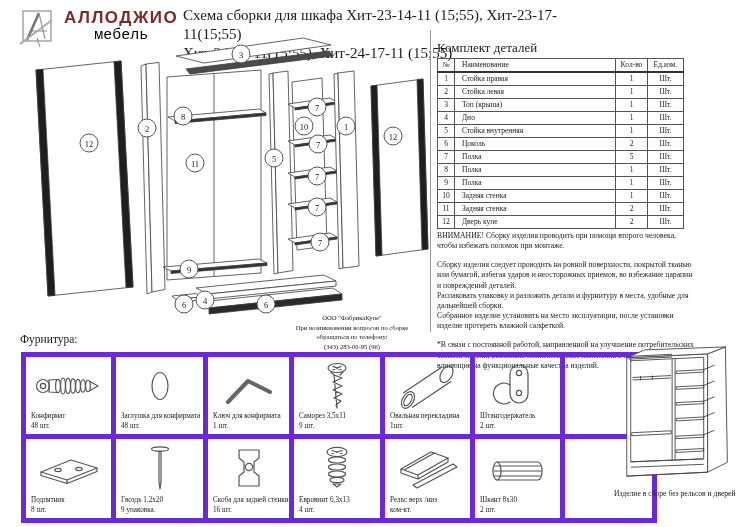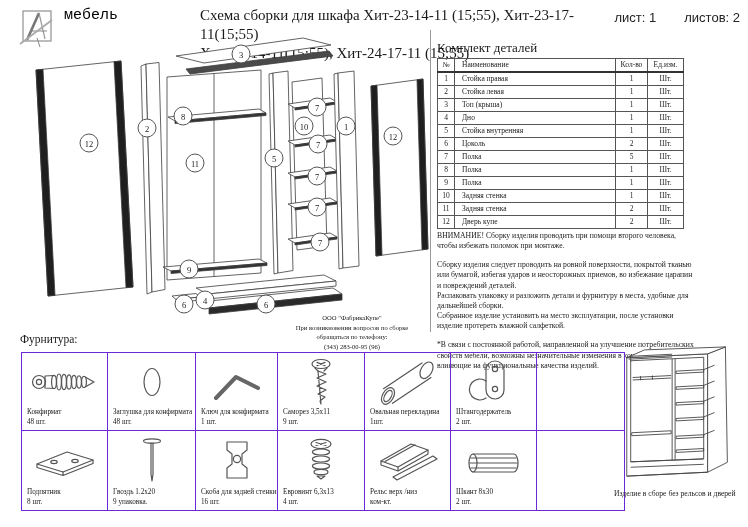--- a/index.html
+++ b/index.html
@@ -6,21 +6,21 @@
   .page{position:relative;width:748px;height:527px;background:#ffffff;overflow:hidden;
         font-family:"Liberation Serif",serif;color:#1a1a1a;}
 
   
   .logo{position:absolute;left:18px;top:8px;display:flex;gap:8px;align-items:flex-start;}
   .logo-mark{width:38px;height:40px;}
   .logo-text{display:flex;flex-direction:column;align-items:center;}
   .brand{font-family:"Liberation Sans",sans-serif;font-weight:bold;font-size:17px;
          letter-spacing:1.5px;color:#7b2b2b;}
   .brand-sub{font-family:Liberation Mono, monospace;font-size:15px;color:#000000;margin-top:-1px;}
-  .title{position:absolute;left:183px;top:6px;width:390px;font-size:15px;line-height:19px;margin-left:17px;}
+  .title{position:absolute;left:183px;top:6px;width:390px;font-size:15px;line-height:19px;}
   .sheetinfo{position:absolute;right:8px;top:10px;display:flex;gap:28px;
              font-family:"Liberation Sans",sans-serif;font-size:13px;color:#222;}
 
   .divider-v{position:absolute;left:430px;top:30px;width:1px;height:302px;background:#9a9a9a;}
 
   
   .table-wrap{position:absolute;left:437px;top:40px;width:247px;}
   .table-label{font-size:13px;margin-bottom:2px;}
   table.parts{border-collapse:collapse;width:246px;font-size:7.5px;table-layout:fixed;}
   .parts th,.parts td{border:1px solid #555;height:12px;padding:0 2px;font-weight:normal;
@@ -33,21 +33,21 @@
   .notices p{margin:0 0 9px 0;}
   .pre{white-space:pre-line;}
 
   
   .contact{position:absolute;left:266px;top:313px;width:172px;text-align:center;
            font-size:6.6px;line-height:1.45;}
 
   
   .hw-title{position:absolute;left:20px;top:333px;font-size:11.5px;}
   table.hw{position:absolute;left:21px;top:352px;border-collapse:collapse;table-layout:fixed;}
-  .hw td{border:1px solid #6d28d9;vertical-align:top;position:relative;padding:0;}
+  .hw td{border:5px solid #6d28d9;vertical-align:top;position:relative;padding:0;}
   .hw tr.r1 td{height:77px;}
   .hw tr.r2 td{height:79px;}
   .hw-icon{display:flex;justify-content:center;align-items:flex-start;height:50px;margin-top:3px;}
   .hw-label{position:absolute;left:5px;bottom:3px;font-size:7.2px;line-height:1.3;}
 
   
   .exploded{position:absolute;left:0;top:30px;width:430px;height:310px;}
   .wardrobe{position:absolute;left:618px;top:342px;width:128px;height:144px;}
   .wardrobe-caption{position:absolute;left:614px;top:489px;width:134px;text-align:left;font-size:7.6px;}
 
@@ -64,33 +64,30 @@
   <div class="logo">
     <svg class="logo-mark" viewBox="0 0 38 40">
       <rect x="5" y="3" width="28" height="30" fill="none" stroke="#999" stroke-width="1.3"></rect>
       <path d="M9 32 L21 5" stroke="#777" stroke-width="2.6" fill="none"></path>
       <path d="M21 5 L27 31" stroke="#999" stroke-width="1.2" fill="none"></path>
       <path d="M12 23 L29 23" stroke="#888" stroke-width="1" fill="none"></path>
       <path d="M2 36 L34 12" stroke="#aaa" stroke-width="1.8" fill="none"></path>
       <path d="M19 30 L22 39" stroke="#888" stroke-width="1" fill="none"></path>
     </svg>
     <div class="logo-text">
+      <div class="brand">АЛЛОДЖИО</div>
       <div class="brand-sub">мебель</div>
     </div>
   </div>
 
   <div class="title">
     <div>Схема сборки для шкафа Хит-23-14-11 (15;55), Хит-23-17-11(15;55)</div>
     <div>Хит-24-14-11(15;55), Хит-24-17-11 (15;55)</div>
   </div>
 
-  <div class="sheetinfo">
-    <span>лист: 1</span>
-    <span>листов: 2</span>
-  </div>
 
   <div class="divider-v"></div>
 
   <svg class="exploded" viewBox="0 0 430 310">
     <g stroke="#3c3c3c" stroke-width="0.8" fill="#fff" stroke-linejoin="round">
       <g>
         <path d="M176 26 L303 8 L331 15 L204 33 Z"></path>
         <path d="M186 39 L329 21 L333 26 L190 44 Z" fill="#4a4a4a"></path>
       </g>
       <g>

